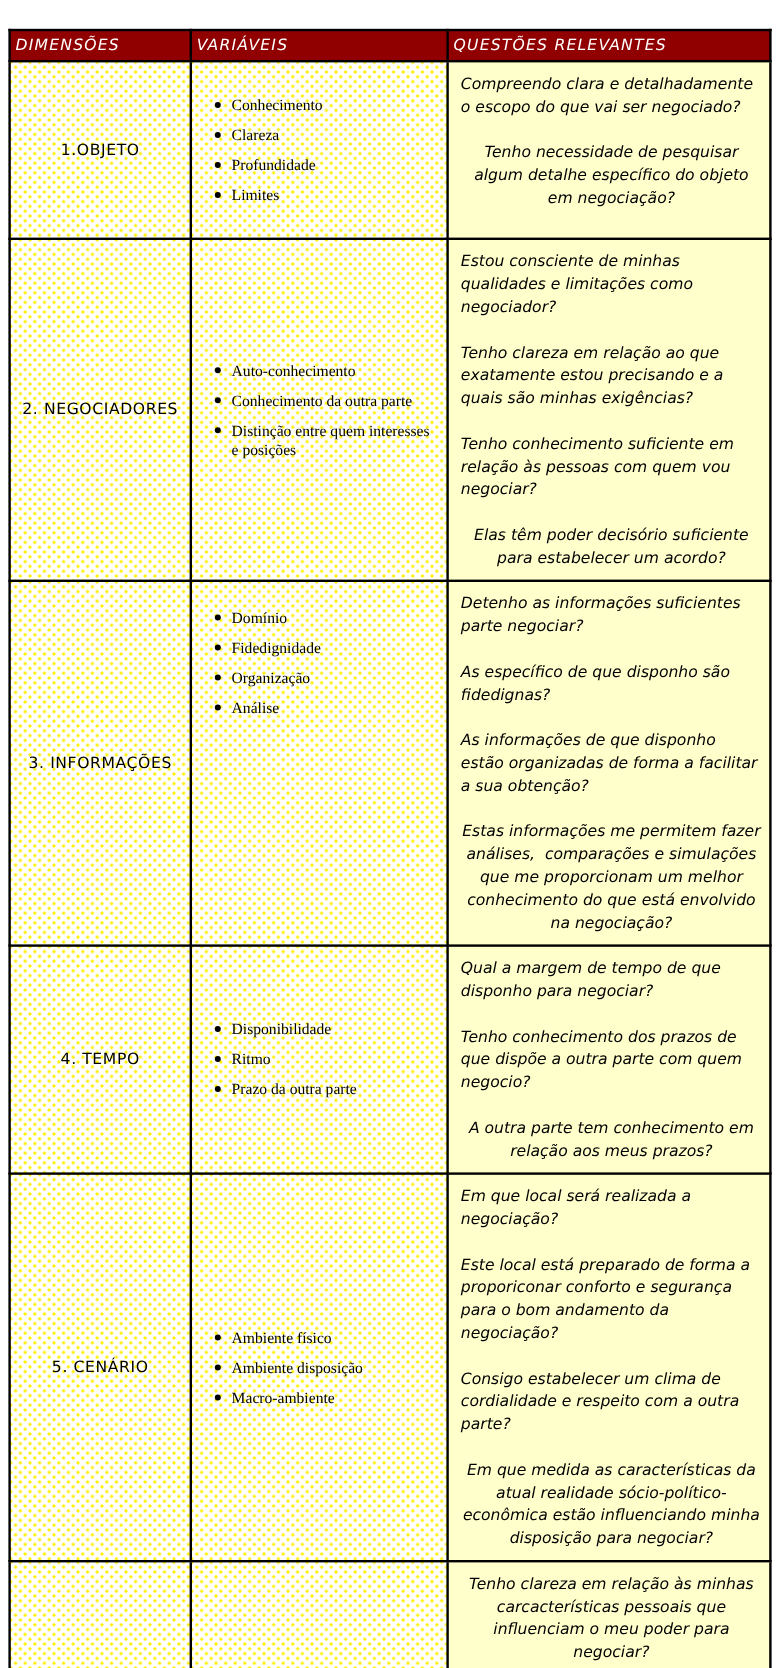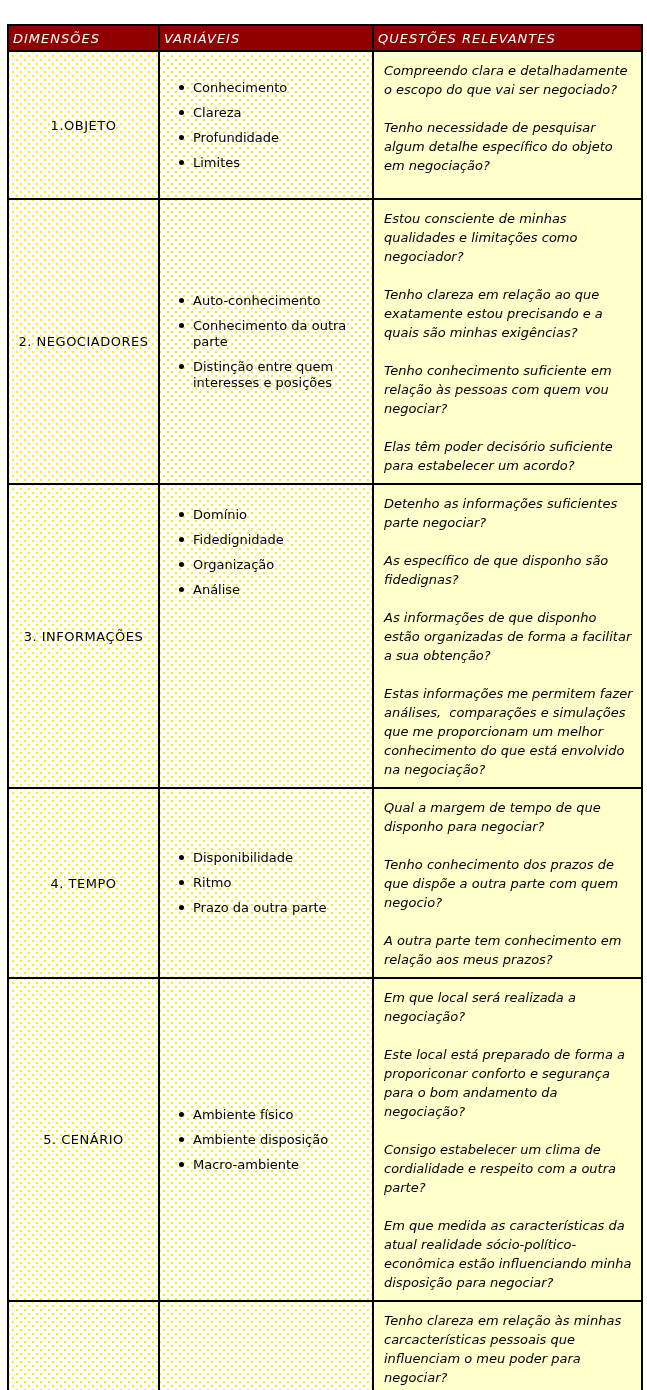--- a/index.html
+++ b/index.html
@@ -67,20 +67,21 @@
   td.dimension-cell {
     text-align: center;
     vertical-align: middle;
     font-size: 13px;
     letter-spacing: 0.5px;
     padding: 4px;
   }
   td.variables-cell {
     vertical-align: middle;
     padding: 6px 6px 6px 18px;
+    font-family: Liberation Serif, serif;
   }
   tbody tr:nth-child(3) td.variables-cell {
     vertical-align: top;
     padding-top: 22px;
   }
   ul.variables-list {
     margin: 0; padding: 0;
     list-style: none;
     font-size: 13px;
     line-height: 16px;
@@ -105,21 +106,21 @@
     font-style: italic;
     font-size: 13px;
     line-height: 19px;
     padding: 9px 6px 8px 10px;
   }
   td.questions-cell p {
     margin: 0 0 19px 0;
     white-space: pre-wrap;
     font-style: italic;
   }
-  td.questions-cell p:last-child { margin-bottom: 0; }
+  td.questions-cell p:last-child { margin-bottom: 0; text-align: center; }
 </style>
 </head>
 <body>
 
 <div class="page">
   <table class="matrix">
     <colgroup>
       <col class="c-dim">
         <col class="c-var">
         <col class="c-que">

